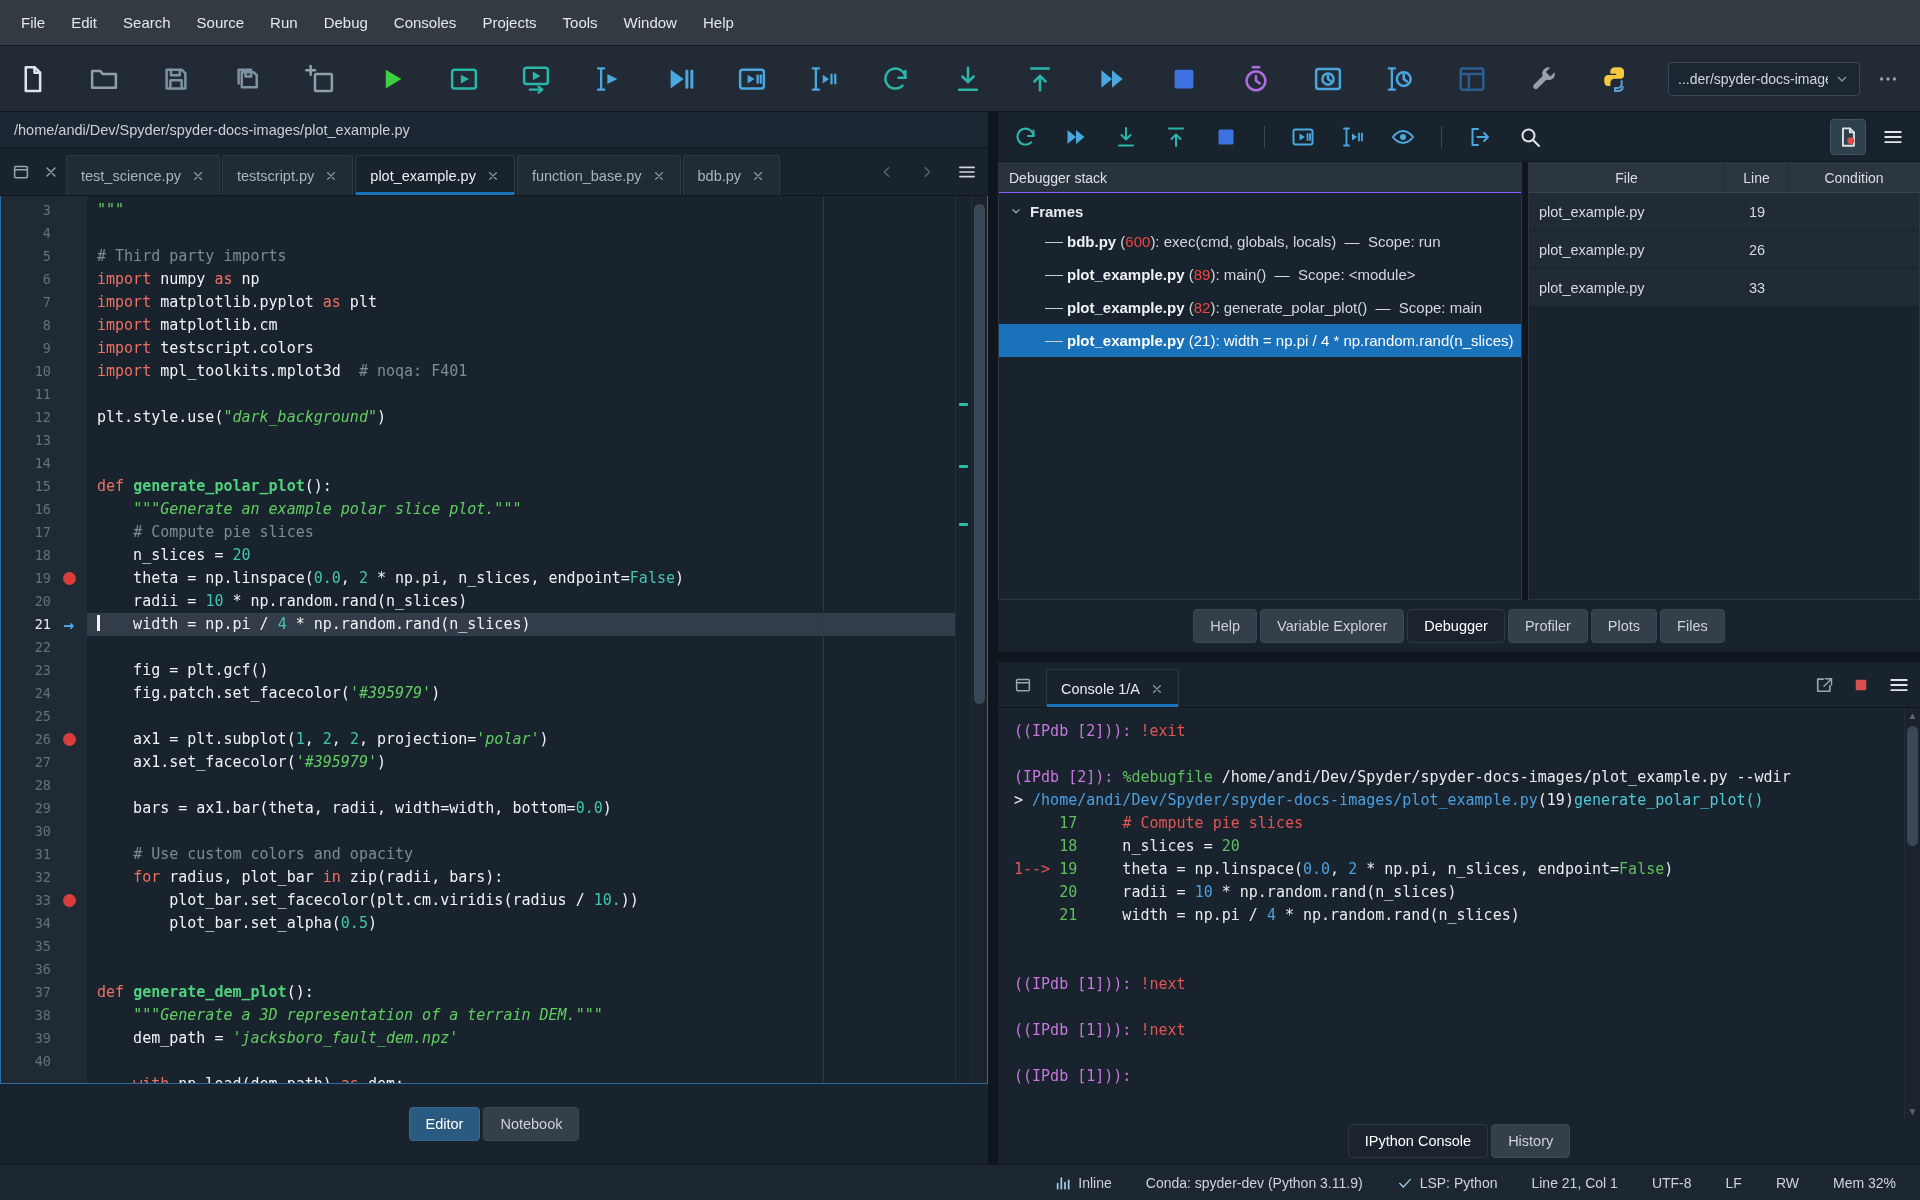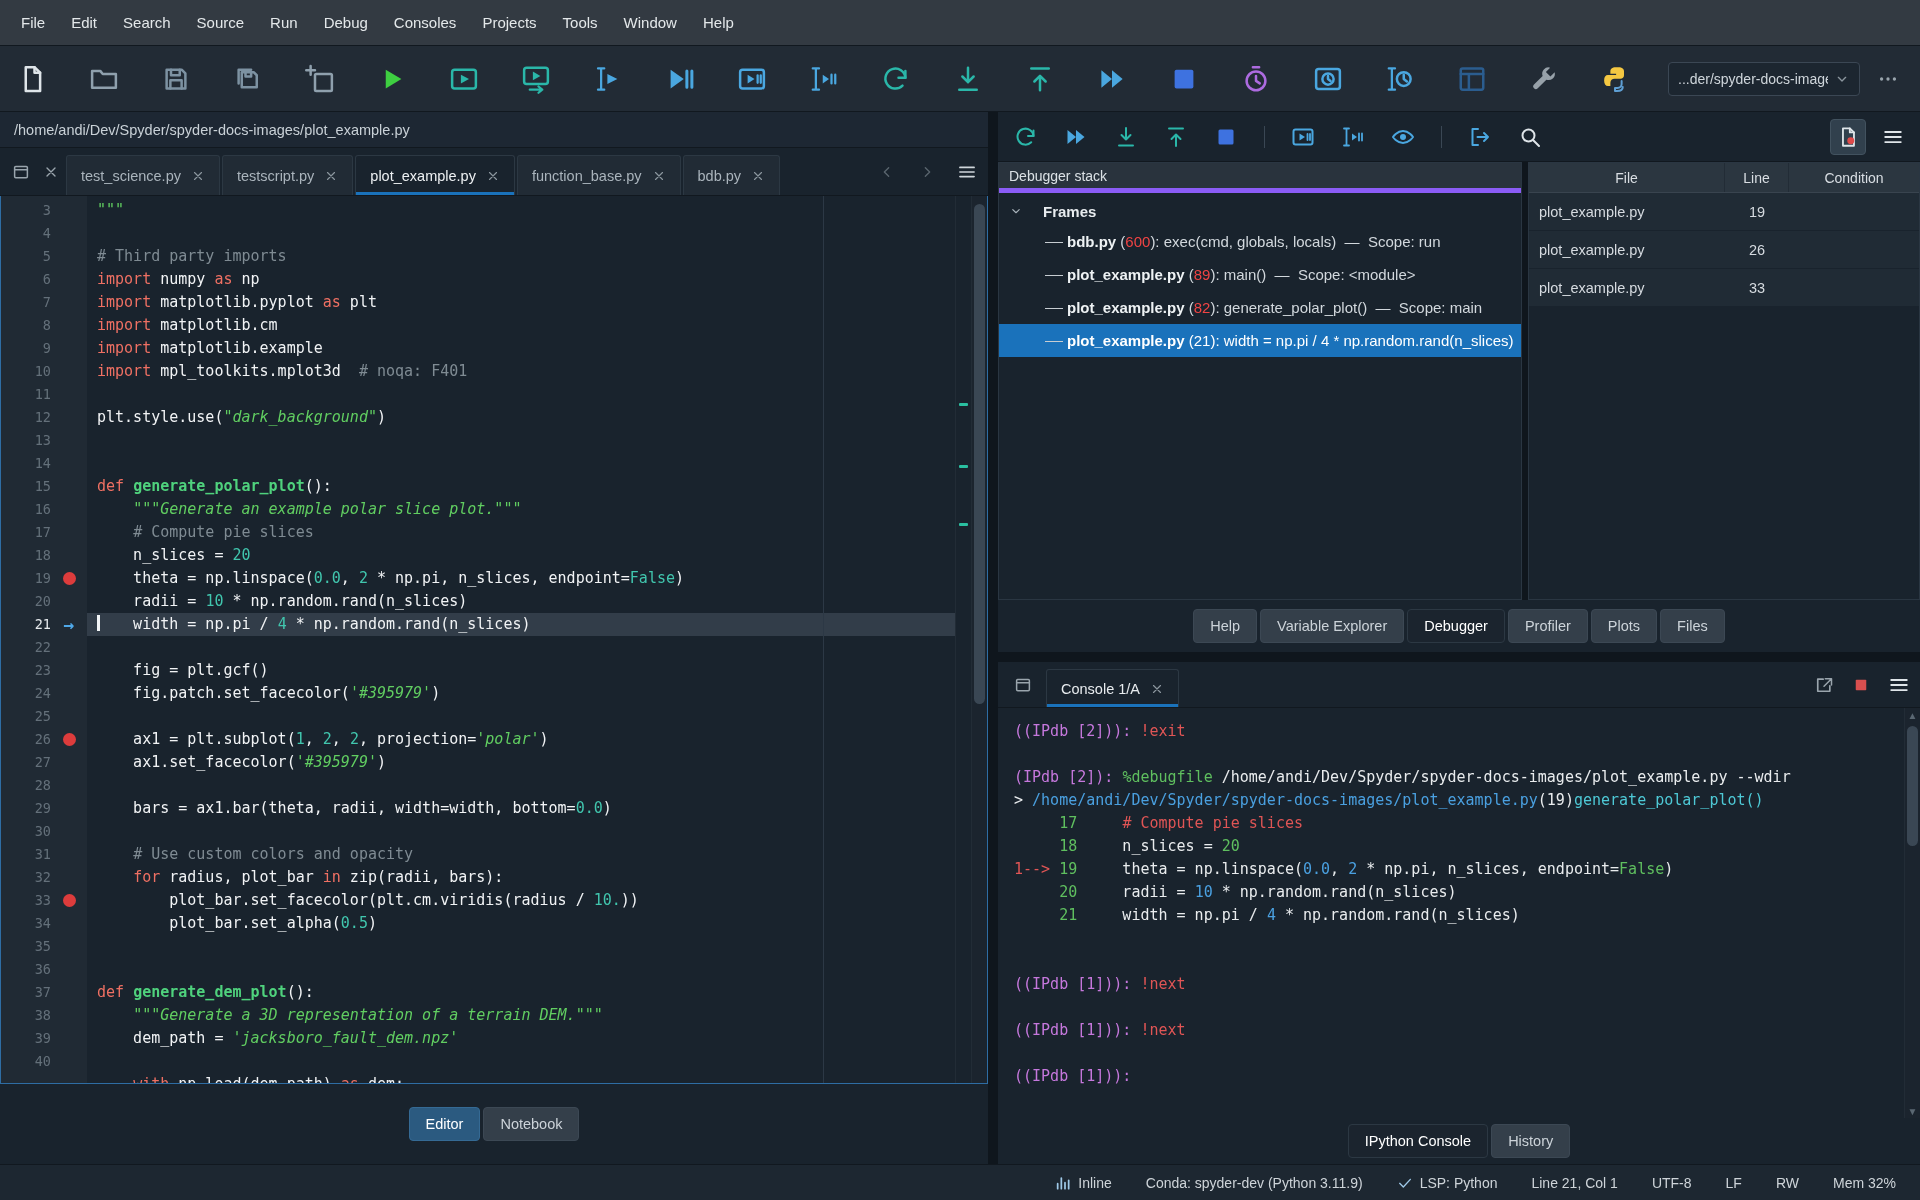--- a/index.html
+++ b/index.html
@@ -72,23 +72,23 @@
   .debug-toolbar{height:50px;flex:none;display:flex;align-items:center;padding:0 16px;border-bottom:1px solid #11181f;}
   .dbg-icons{display:flex;align-items:center;gap:26px;}
   .tb-sep{width:1px;height:22px;background:#3a4754;display:inline-block;}
   .dbg-right{margin-left:auto;display:flex;align-items:center;gap:16px;}
   .tool-toggle{width:36px;height:36px;display:flex;align-items:center;justify-content:center;border-radius:4px;color:#dfe5e9;}
   .tool-toggle.active{background:#31404d;border:1px solid #42525f;}
   .icon-btn{display:flex;align-items:center;justify-content:center;color:#dfe5e9;}
 
   .debug-body{flex:1;min-height:0;display:flex;gap:6px;background:#0f161d;}
   .frames-panel{flex:1;display: flex;flex-direction:column;background:#19232d;min-width:0;border:1px solid #2a3642;}
-  .frames-header{height:30px;flex:none;background:#29333d;display:flex;align-items:center;padding:0 10px;font-size:14px;color:#dbe1e5;border-bottom:5px solid #8b5cf6;}
+  .frames-header{height:30px;flex:none;background:#29333d;display:flex;align-items:center;padding:0 10px;font-size:14px;color:#dbe1e5;border-bottom:1px solid #8b5cf6;}
   .frames-tree{flex:1;padding-top:4px;overflow:hidden;}
-  .tree-root{display:flex;align-items:center;gap:20px;height:28px;padding-left:10px;font-weight:bold;color:#e8ecef;font-size:15px;}
+  .tree-root{display:flex;align-items:center;gap:7px;height:28px;padding-left:10px;font-weight:bold;color:#e8ecef;font-size:15px;}
   .frame-row{height:33px;display:flex;align-items:center;padding-left:46px;font-size:15px;color:#d2d8dd;white-space:pre;overflow:hidden;}
   .frame-row.selected{background:var(--selection-blue,#1a72bb);color:#fff;}
   .frame-row .conn{width:18px;height:9px;border-bottom:1.5px solid #c7cdd2;margin-right:4px;flex:none;align-self:center;margin-top:-6px;}
   .frame-row .fname{font-weight:bold;color:#eef2f4;}
   .frame-row .lnum{color:#ef4444;}
   .frame-row.selected .fname,.frame-row.selected .lnum{color:#fff;}
 
   .bp-table{width:392px;flex:none;display:flex;flex-direction:column;background:#19232d;border:1px solid #2a3642;}
   .bp-head{height:30px;flex:none;display:flex;background:#2b3640;border-bottom:1px solid #39444f;font-size:14px;color:#d9dee3;}
   .bp-head .cell{display:flex;align-items:center;justify-content:center;border-right:1px solid #222c36;}
@@ -460,21 +460,21 @@
     <span class="ln-num">7</span>
     <span class="ln-mark"></span>
     <span class="ln-code"><span class="tk-k">import</span><span class="tk-t"> matplotlib.pyplot </span><span class="tk-k">as</span><span class="tk-t"> plt</span></span></div>
             <div class="ln-row">
     <span class="ln-num">8</span>
     <span class="ln-mark"></span>
     <span class="ln-code"><span class="tk-k">import</span><span class="tk-t"> matplotlib.cm</span></span></div>
             <div class="ln-row">
     <span class="ln-num">9</span>
     <span class="ln-mark"></span>
-    <span class="ln-code"><span class="tk-k">import</span><span class="tk-t"> matplotlib.example</span></span></div>
+    <span class="ln-code"><span class="tk-k">import</span><span class="tk-t"> testscript.colors</span></span></div>
             <div class="ln-row">
     <span class="ln-num">10</span>
     <span class="ln-mark"></span>
     <span class="ln-code"><span class="tk-k">import</span><span class="tk-t"> mpl_toolkits.mplot3d  </span><span class="tk-c"># noqa: F401</span></span></div>
             <div class="ln-row">
     <span class="ln-num">11</span>
     <span class="ln-mark"></span>
     <span class="ln-code"></span></div>
             <div class="ln-row">
     <span class="ln-num">12</span>

